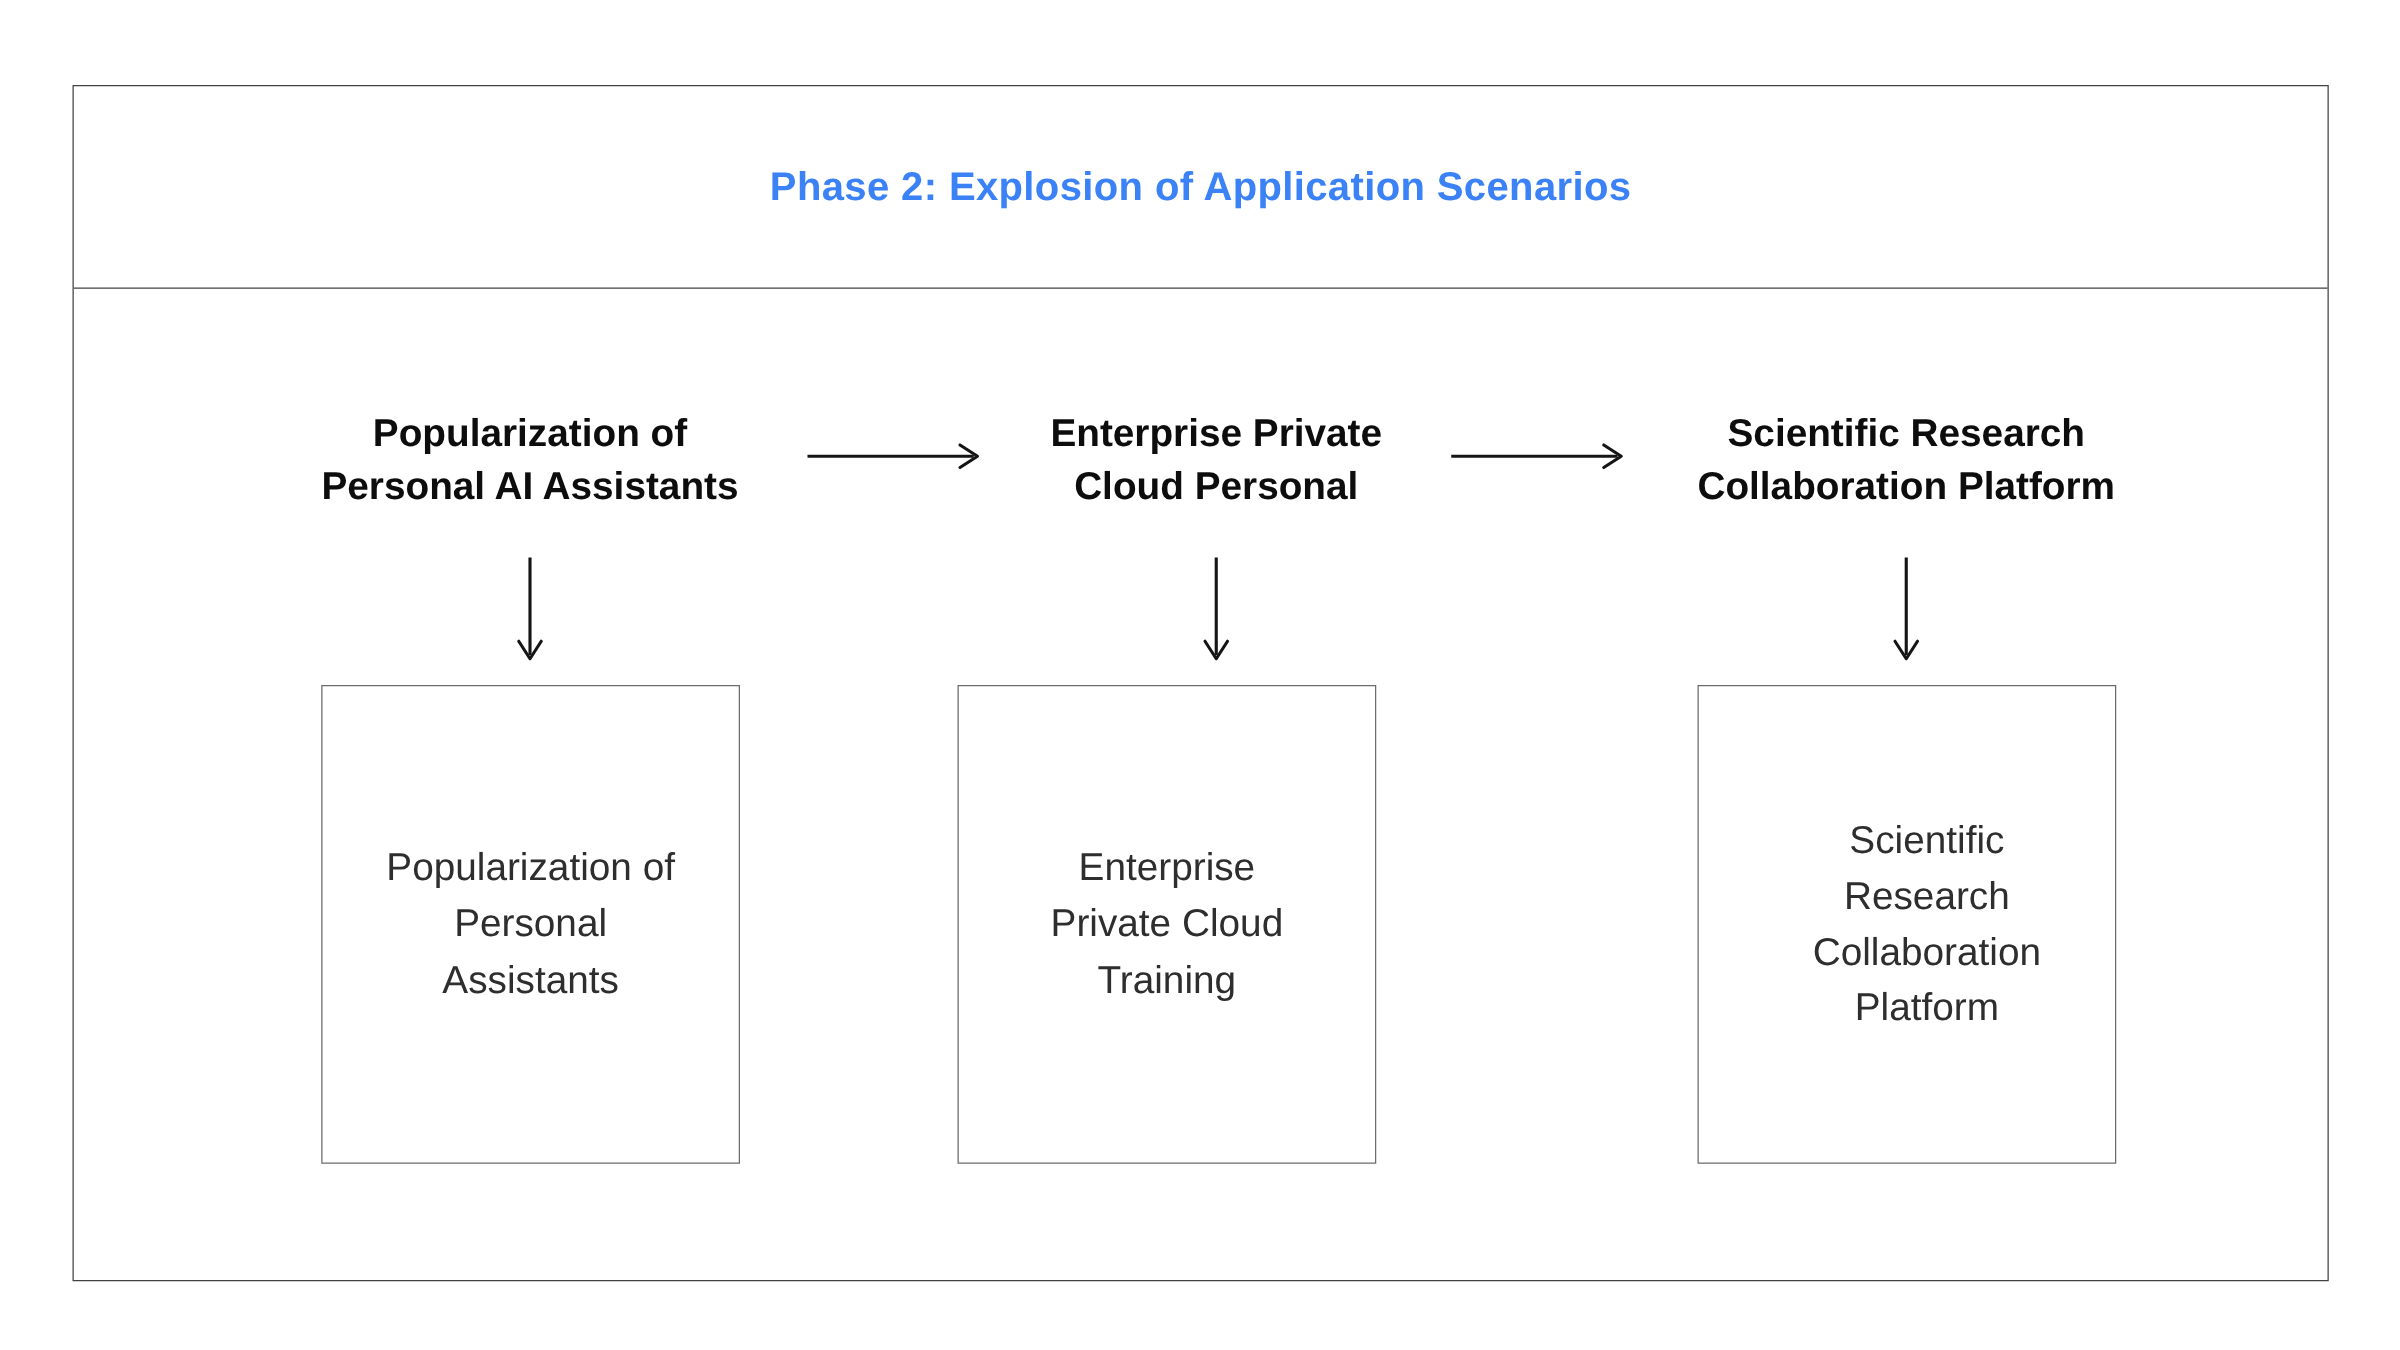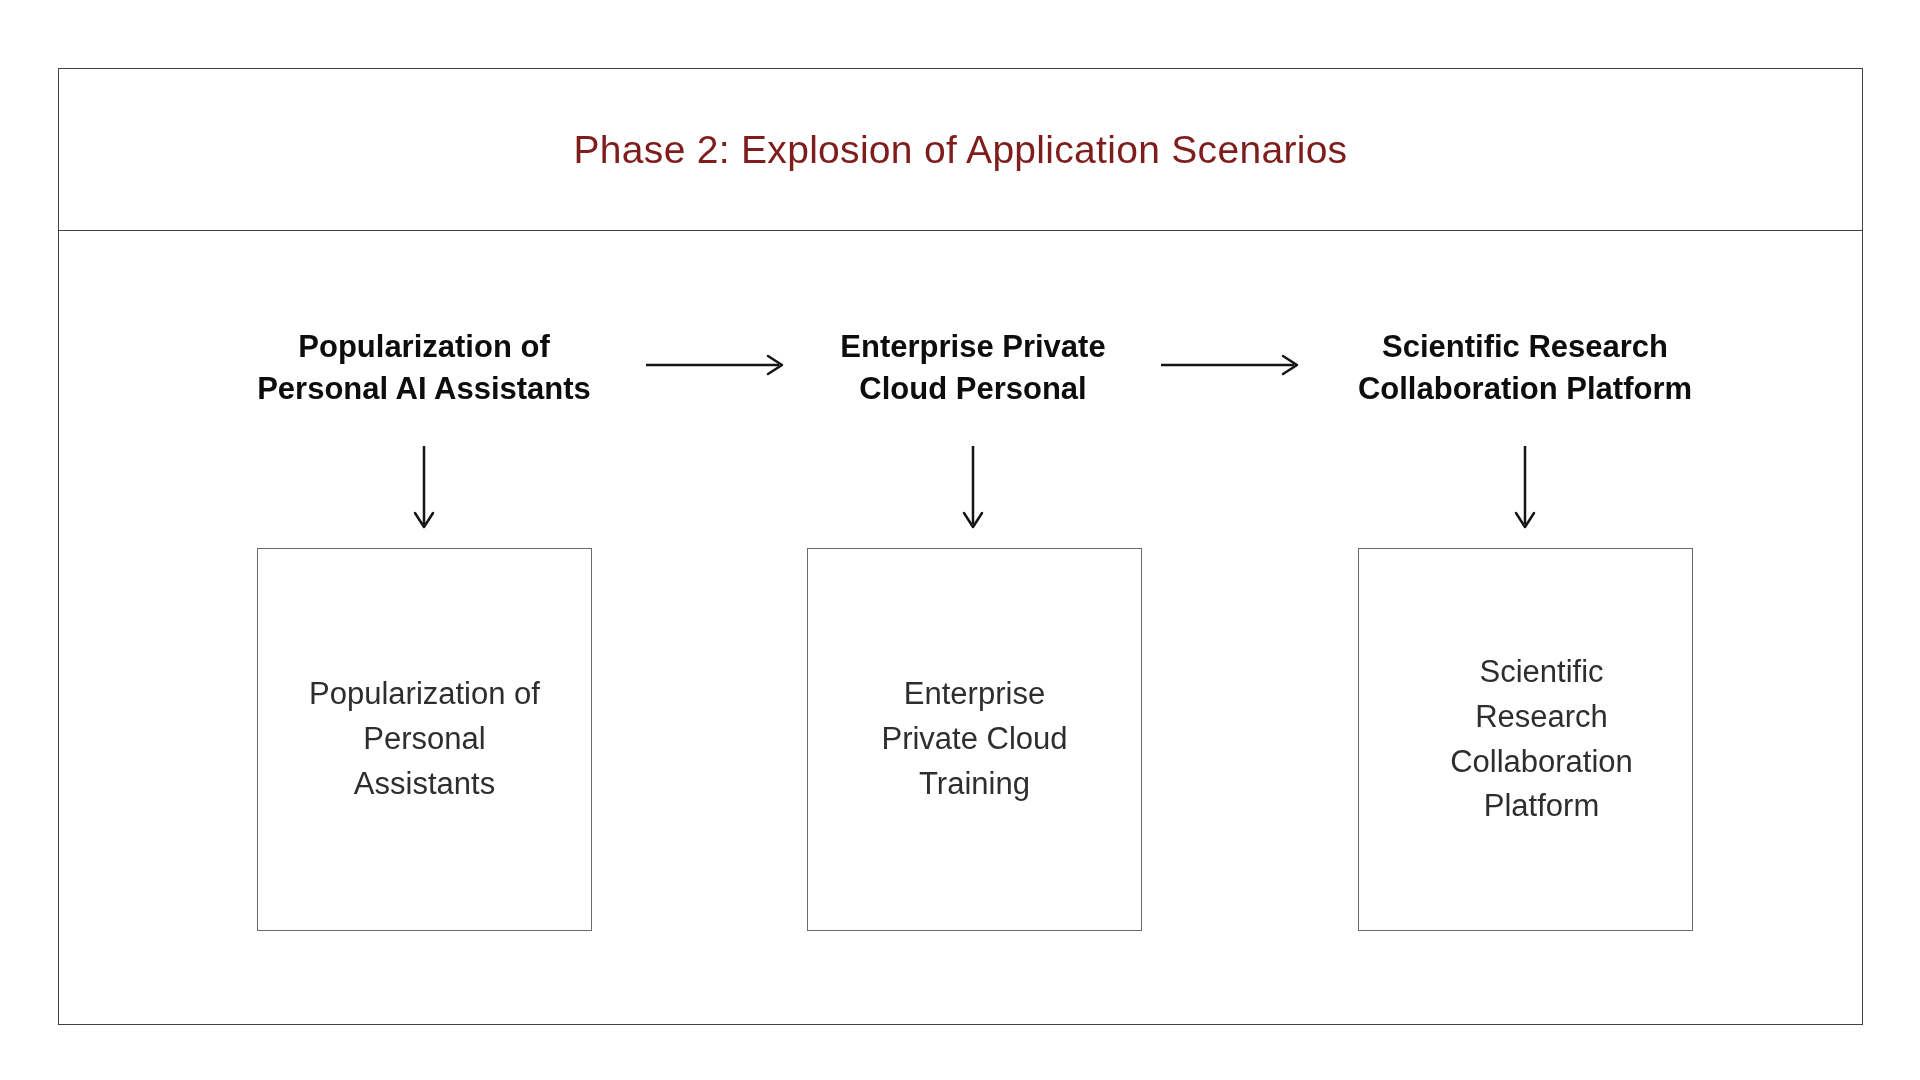--- a/index.html
+++ b/index.html
@@ -18,23 +18,23 @@
     background: #ffffff;
   }
   .header {
     position: absolute;
     left: 0; top: 0;
     width: 100%; height: 162px;
     border-bottom: 1px solid #424242;
     display: flex; align-items: center; justify-content: center;
   }
   .title {
-    font-size: 39px;
-    font-weight: 400;
-    color: #7f1d1d;
+    font-size: 32px;
+    font-weight: 700;
+    color: #3b82f6;
     letter-spacing: 0.3px;
   }
   .heading {
     position: absolute;
     width: 440px;
     top: 257px;
     text-align: center;
     font-size: 31px;
     font-weight: 700;
     color: #0d0d0d;
@@ -54,21 +54,21 @@
   .d-arrow.a3 { left: 1453px; }
   .box {
     position: absolute;
     top: 479px;
     width: 335px; height: 383px;
     border: 1px solid #6b6b6b;
     background: #ffffff;
     display: flex; align-items: center; justify-content: center;
   }
   .box.c1 { left: 198px; }
-  .box.c2 { left: 748px; }
+  .box.c2 { left: 707px; }
   .box.c3 { left: 1299px; padding-left: 32px; }
   .box-label {
     font-size: 31px;
     color: #2e2e2e;
     text-align: center;
     line-height: 1.45;
     white-space: pre-line;
   }
 </style>
 </head>

